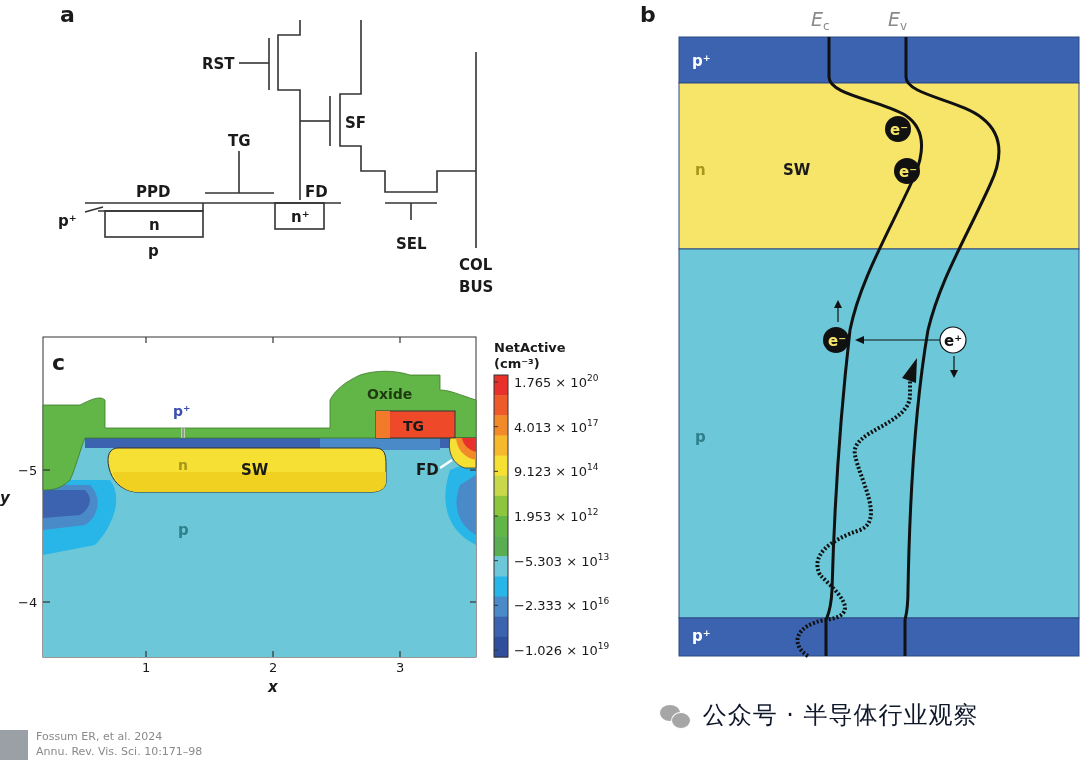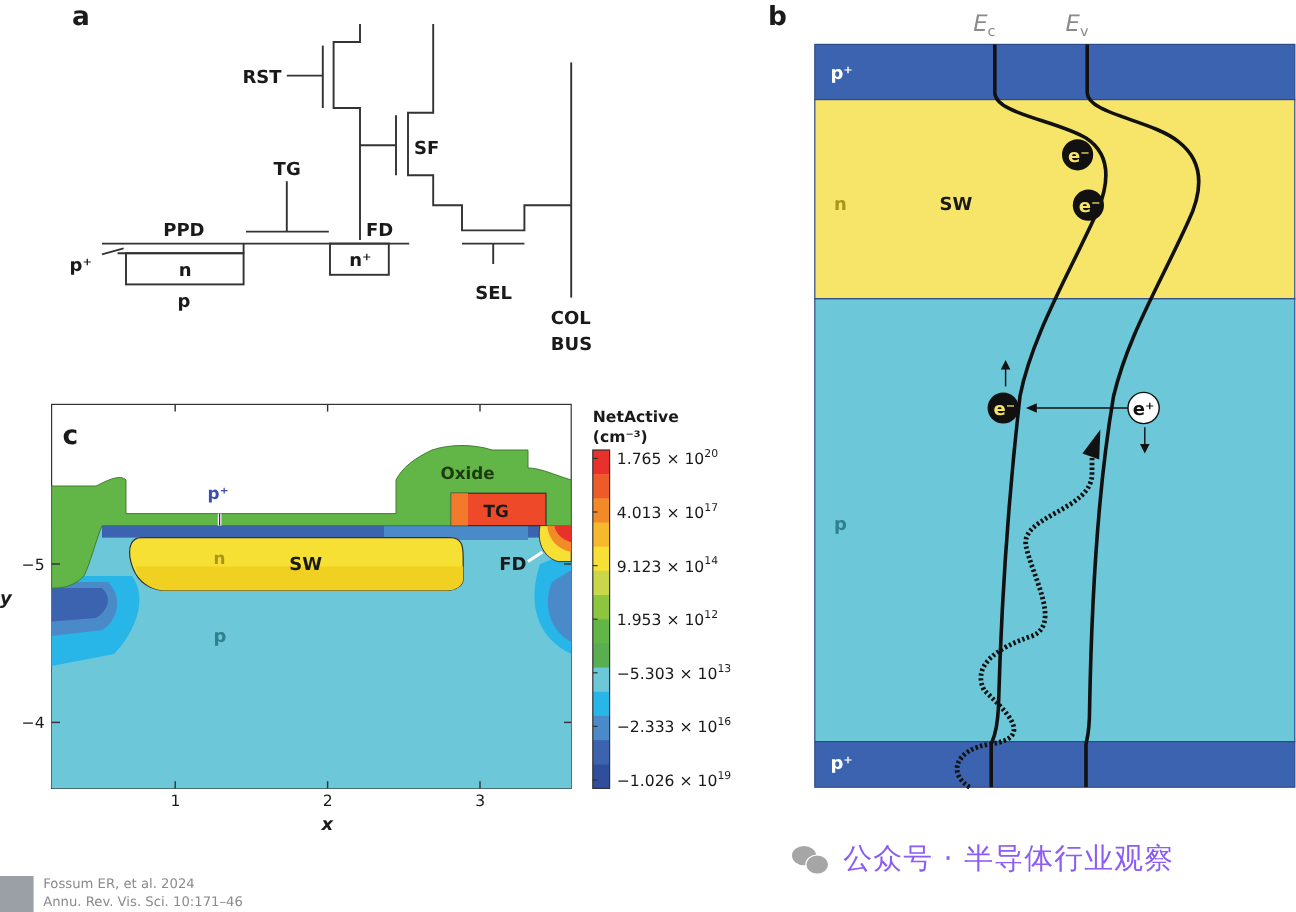--- a/index.html
+++ b/index.html
@@ -3,21 +3,21 @@
 <meta charset="utf-8">
 <style>
   html, body { margin: 0; padding: 0; background: #ffffff; }
   body { width: 1080px; height: 760px; position: relative; overflow: hidden;
          font-family: "DejaVu Sans", "Liberation Sans", sans-serif; color: #1a1a1a; }
   .panel-letter { position: absolute; font-weight: bold; font-size: 22px; }
   svg text { font-family: "DejaVu Sans", "Liberation Sans", sans-serif; }
   .footer-src { position: absolute; left: 36px; top: 729px; font-size: 11px; color: #8a8a8a; line-height: 15px; }
   .footer-src .journal { }
   .ar-logo { position: absolute; left: 0; top: 730px; width: 28px; height: 30px; background: #9aa0a6; }
-  .watermark { position: absolute; left: 660px; top: 699px; font-size: 24px; color: #8b5cf6; letter-spacing: 1px; text-align: center; }
+  .watermark { position: absolute; left: 660px; top: 699px; font-size: 24px; color: #0f172a; letter-spacing: 1px; text-align: center; }
 </style>
 </head>
 <body>
 
 <div class="panel-letter" style="left:60px;top:2px;">a</div>
 <svg style="position:absolute;left:0;top:0;" width="520" height="310" viewBox="0 0 520 310">
   <g stroke="#333" stroke-width="1.6" fill="none">
 
     <polyline points="300,20 300,35 278,35 278,90 300,90 300,200"></polyline>
     <line x1="269" y1="38" x2="269" y2="90"></line>
@@ -203,21 +203,21 @@
       <line x1="494" x2="498" y1="275.3333333333333" y2="275.3333333333333" stroke="#333"></line>
       <text x="514" y="280.3333333333333" font-size="13" fill="#1a1a1a"><tspan>−2.333 × 10</tspan><tspan font-size="9" dy="-6">16</tspan></text>
       <line x1="494" x2="498" y1="320" y2="320" stroke="#333"></line>
       <text x="514" y="325" font-size="13" fill="#1a1a1a"><tspan>−1.026 × 10</tspan><tspan font-size="9" dy="-6">19</tspan></text>
     </g>
 </svg>
 
 <div class="ar-logo"></div>
 <div class="footer-src">
   <div>Fossum ER, et al. 2024</div>
-  <div><span class="journal">Annu. Rev. Vis. Sci.</span><span> 10:171–46</span></div>
+  <div><span class="journal">Annu. Rev. Vis. Sci.</span><span> 10:171–98</span></div>
 </div>
 <div class="watermark">
   <span style="display:inline-block;width:34px;height:26px;vertical-align:middle;position:relative;">
     <span style="position:absolute;left:0;top:2px;width:20px;height:16px;border-radius:50%;background:#a6a6a6;"></span>
     <span style="position:absolute;left:11px;top:9px;width:18px;height:15px;border-radius:50%;background:#a6a6a6;border:1px solid #fff;"></span>
   </span>
   <span>公众号 · 半导体行业观察</span>
 </div>
 
 </body></html>

